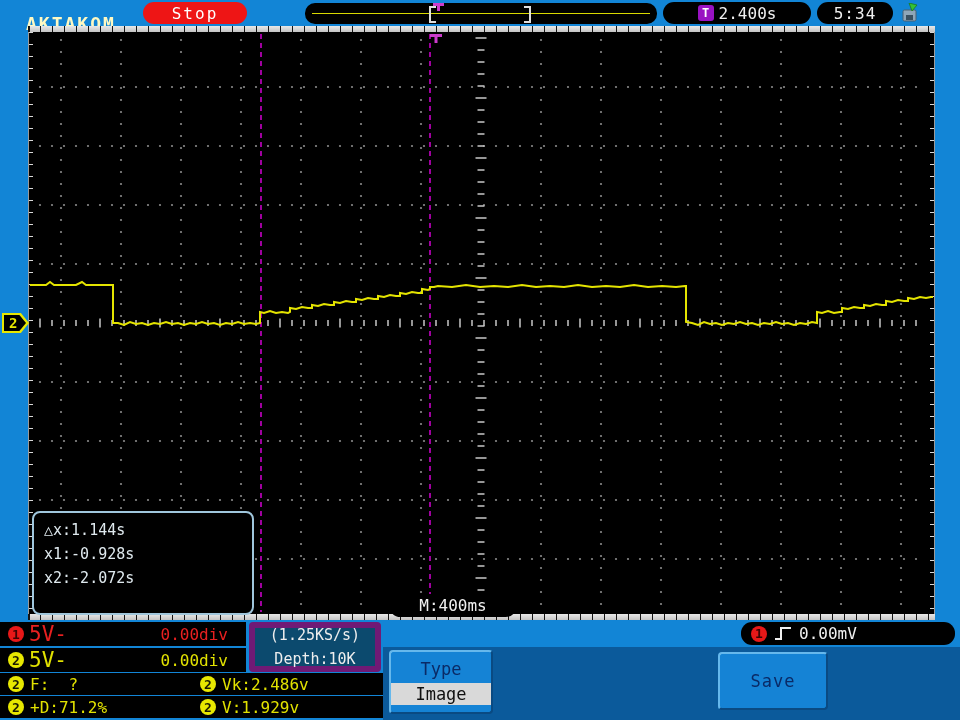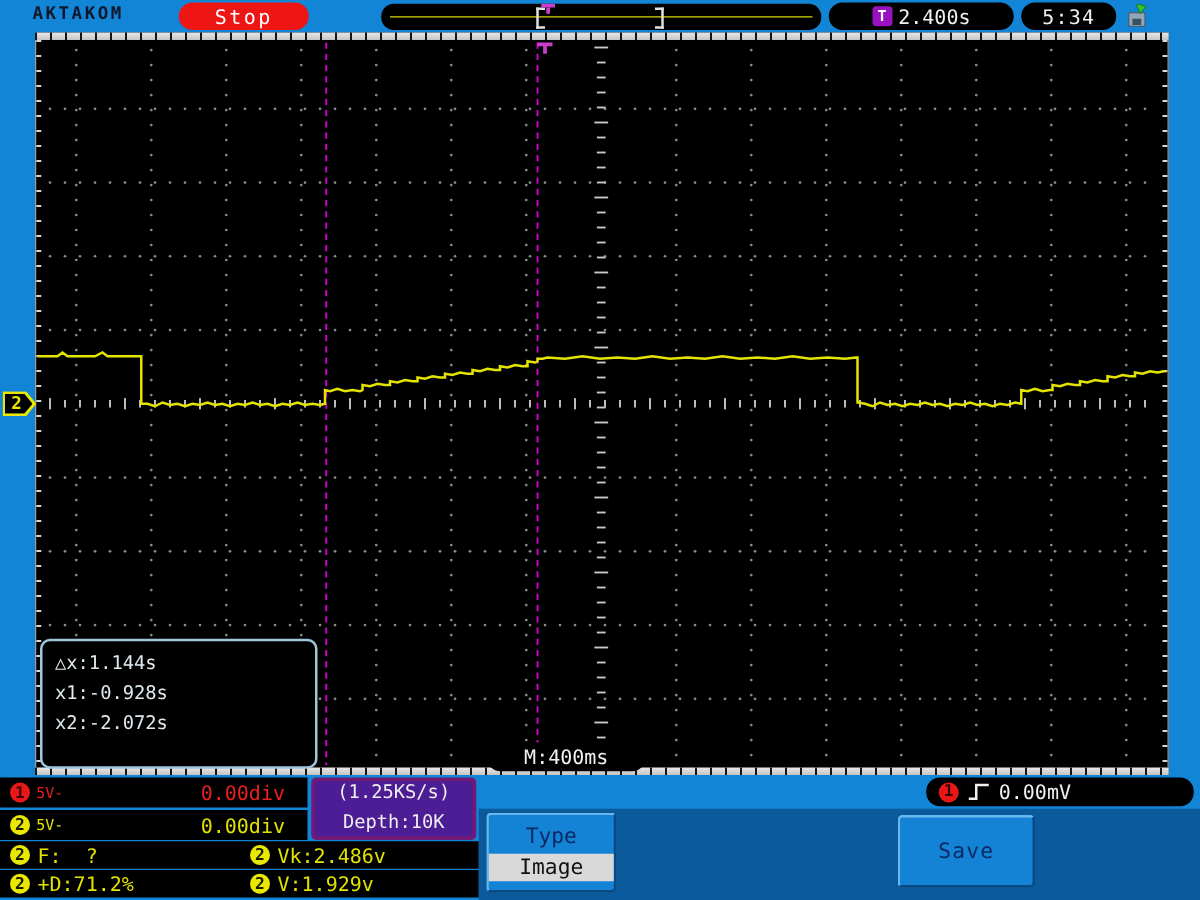--- a/index.html
+++ b/index.html
@@ -6,21 +6,21 @@
   body{
     width:960px;height:720px;position:relative;overflow:hidden;
     background:#1285d6;
     font-family:"DejaVu Sans Mono",monospace;
     -webkit-font-smoothing:none;
   }
   .abs{position:absolute;}
   .oval{background:#000;border-radius:12px;display:flex;align-items:center;justify-content:center;color:#f0f0f0;}
 
   
-  #brand{left:26px;top:3px;font-size:14px;font-weight:bold;color:#0f172a;letter-spacing:2px;}
+  #brand{left:26px;top:13px;font-size:18px;font-weight:bold;color:#fef9c3;letter-spacing:2px;}
   #stop-btn{left:143px;top:2px;width:104px;height:22px;background:#ee1515;border-radius:11px;
     display:flex;align-items:center;justify-content:center;color:#ffffff;font-size:16px;letter-spacing:2px;}
   #posbar{left:305px;top:3px;width:352px;height:21px;background:#000;border-radius:10px;}
   #posbar .yline{position:absolute;left:7px;right:7px;top:9.5px;height:1.5px;background:#d8d800;}
   .bracket{position:absolute;top:3px;width:5px;height:13px;border:2px solid #e0e0e0;}
   #br-left{left:124px;border-right:none;}
   #br-right{left:219px;border-left:none;}
   #pos-tmark{position:absolute;left:128px;top:0;width:11px;height:3px;background:#cc3ccc;}
   #pos-tmark::after{content:"";position:absolute;left:4px;top:3px;width:3px;height:5px;background:#cc3ccc;}
   #trig-time-oval{left:663px;top:2px;width:148px;height:22px;gap:5px;font-size:16px;}
@@ -54,30 +54,30 @@
   #cursor-box div{color:#dfe9ee;font-size:15px;line-height:24px;white-space:pre;}
 
   
   .chrow{left:0;width:246px;height:24px;background:#000;display:flex;align-items:center;gap:5px;padding:0 8px;box-sizing:border-box;}
   #ch1-row{top:622px;color:#e82020;}
   #ch2-row{top:648px;color:#e2e200;}
   .badge{width:16px;height:16px;border-radius:50%;font-size:13px;font-weight:bold;
     display:flex;align-items:center;justify-content:center;flex:none;}
   .badge.red{background:#e81818;color:#3c0404;}
   .badge.yel{background:#e8e800;color:#1a1a00;}
-  .chrow .scale{font-size:12px;}
+  .chrow .scale{font-size:21px;}
   .chrow .offset{margin-left:auto;font-size:16px;padding-right:10px;}
   .measrow{left:0;width:383px;height:22px;background:#000;display:flex;align-items:center;color:#e2e200;}
   #meas-row1{top:673px;}
   #meas-row2{top:696px;}
   .mcol{display:flex;align-items:center;gap:6px;padding-left:8px;box-sizing:border-box;}
   .mcol.c1{width:192px;}
   .mtext{font-size:16px;white-space:pre;}
-  #rate-box{left:249px;top:622px;width:132px;height:50px;background:#4c1d95;border:3px solid #701a75;border-radius:4px;
-    display:flex;flex-direction:column;align-items:center;justify-content:flex-end;color:#eeeeee;font-size:15px;line-height:24px;box-sizing:border-box;}
+  #rate-box{left:249px;top:622px;width:132px;height:50px;background:#0c4a6e;border:6px solid #701a75;border-radius:4px;
+    display:flex;flex-direction:column;align-items:center;justify-content:center;color:#eeeeee;font-size:15px;line-height:24px;box-sizing:border-box;}
   #mtime-oval{left:389px;top:594px;width:128px;height:23px;font-size:16px;}
   #trig-oval{left:741px;top:622px;width:214px;height:23px;border-radius:11px;background:#000;
     display:flex;align-items:center;gap:6px;padding:0 10px;box-sizing:border-box;color:#f0f0f0;font-size:16px;}
   #menu-panel{left:383px;top:647px;width:577px;height:73px;background:#0b5a9b;}
   .softbtn{position:absolute;background:#1583d5;border-radius:4px;box-sizing:border-box;
     border-top:2px solid #66b8ec;border-left:2px solid #66b8ec;
     border-right:2px solid #0a4a82;border-bottom:2px solid #0a4a82;
     color:#0a2a66;font-size:17px;}
   #type-btn{left:6px;top:3px;width:104px;height:64px;display:flex;flex-direction:column;align-items:center;justify-content:center;gap:4px;}
   #type-btn .val{background:#d9d9d9;color:#101010;padding:0 24px;line-height:22px;}

